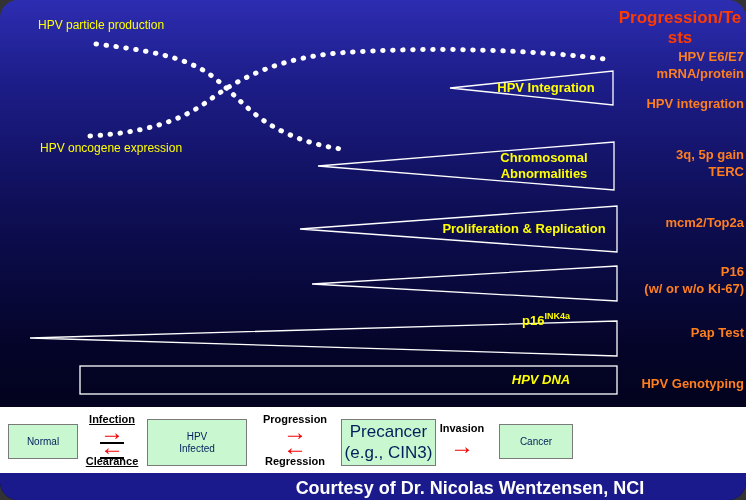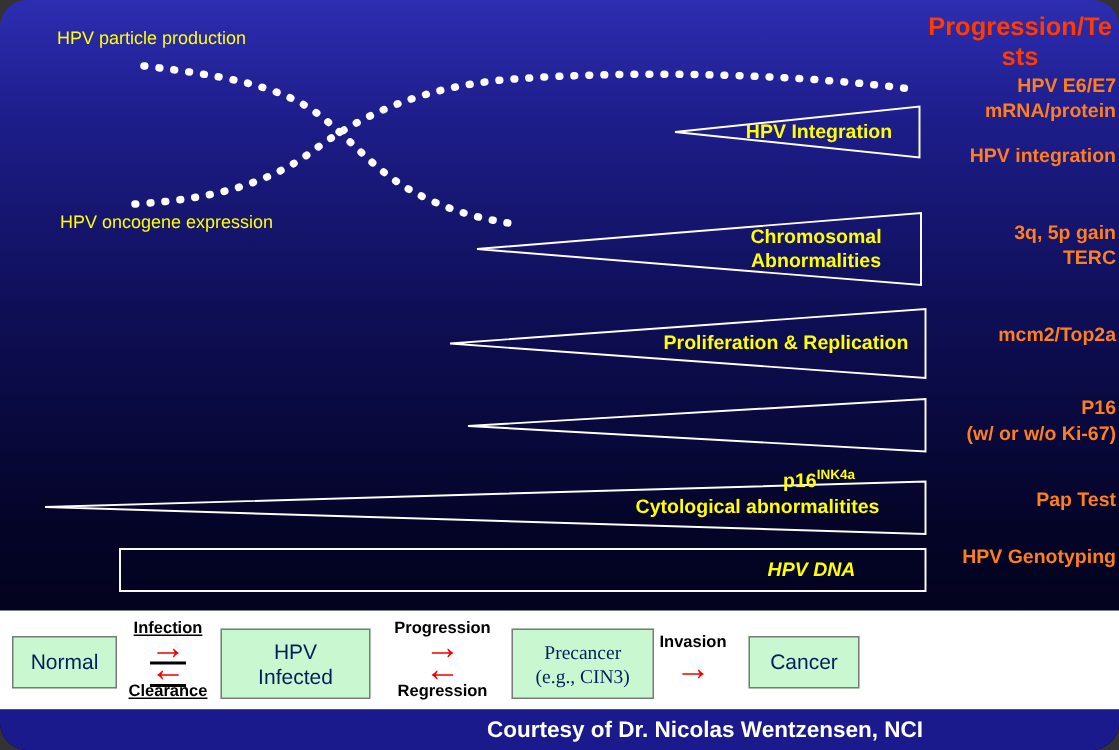--- a/index.html
+++ b/index.html
@@ -15,33 +15,33 @@
   .lbl{position:absolute;white-space:pre-line;}
   .yellow-side{color:#ffff00;font-size:12px;font-weight:400;}
   .wedge-text{color:#ffff00;font-size:13px;font-weight:600;text-align:center;transform:translate(-50%,-50%);line-height:1.25;}
   .wedge-text sup{font-size:9px;}
   .bm{color:#ff7f1f;font-size:13px;font-weight:700;text-align:right;width:126px;left:618px;line-height:1.3;}
   .bm-title{color:#ff3b00;font-size:17px;font-weight:700;text-align:center;width:128px;left:616px;top:8px;word-break:break-all;line-height:1.15;}
   .flow-band{position:absolute;left:0;top:407px;width:746px;height:66px;background:#ffffff;}
   .stage{
     position:absolute;display:flex;align-items:center;justify-content:center;
     background:#c9f7cf;border:1px solid #7a7a7a;color:#00205b;
-    font-size:14px;font-weight:400;text-align:center;white-space:pre-line;line-height:1.2;
+    font-size:10px;font-weight:400;text-align:center;white-space:pre-line;line-height:1.2;
   }
-  .stage.small{font-size:13px;font-family:Liberation Serif, serif;}
+  .stage.small{font-size:17px;}
   .transition{
     position:absolute;top:407px;height:66px;display:flex;flex-direction:column;
     align-items:center;justify-content:center;
   }
   .t-label{color:#000000;font-size:11px;font-weight:700;line-height:1.1;}
   .t-arrow{color:#f20000;font-size:24px;font-weight:700;line-height:0.62;}
   .footer-band{position:absolute;left:0;top:473px;width:746px;height:27px;background:#1a1a8c;}
   .credit{
     position:absolute;left:195px;top:478px;width:550px;text-align:center;
-    color:#ffffff;font-size:15px;font-weight:700;
+    color:#ffffff;font-size:18px;font-weight:700;
   }
 </style>
 </head>
 <body>
 
 <div class="slide">
 
   <svg class="overlay" width="746" height="500" viewBox="0 0 746 500">
     <path d="M 96 44 C 145 50 185 56 212 76 C 238 96 252 118 286 133 C 305 142 325 147 348 150" fill="none" stroke="#ffffff" stroke-width="5" stroke-dasharray="0.5 9.5" stroke-linecap="round"></path>
     <path d="M 90 136 C 140 133 178 123 208 101 C 243 75 283 58 338 53 C 430 46 540 50 612 60" fill="none" stroke="#ffffff" stroke-width="5" stroke-dasharray="0.5 9.5" stroke-linecap="round"></path>
@@ -55,34 +55,33 @@
   </svg>
 
   <div class="lbl yellow-side" style="left:38px;top:18px;">HPV particle production</div>
   <div class="lbl yellow-side" style="left:40px;top:141px;">HPV oncogene expression</div>
 
   <div class="lbl wedge-text" style="left:546px;top:88px;">HPV Integration</div>
   <div class="lbl wedge-text" style="left:544px;top:166px;">Chromosomal
 Abnormalities</div>
   <div class="lbl wedge-text" style="left:524px;top:229px;">Proliferation &amp; Replication</div>
   <div class="lbl wedge-text" style="left:546px;top:284px;margin-top:36px;"><span>p16</span><sup>INK4a</sup></div>
-  <div class="lbl wedge-text" style="left:505px;top:338px;">Cytological abnormalitites</div>
   <div class="lbl wedge-text" style="left:541px;top:380px;font-style:italic;">HPV DNA</div>
 
   <div class="lbl bm-title">Progression/Tests</div>
   <div class="lbl bm" style="top:49px;">HPV E6/E7
 mRNA/protein</div>
   <div class="lbl bm" style="top:96px;">HPV integration</div>
   <div class="lbl bm" style="top:147px;">3q, 5p gain
 TERC</div>
   <div class="lbl bm" style="top:215px;">mcm2/Top2a</div>
   <div class="lbl bm" style="top:264px;">P16
 (w/ or w/o Ki-67)</div>
   <div class="lbl bm" style="top:325px;">Pap Test</div>
-  <div class="lbl bm" style="top:363px;">HPV Genotyping</div>
+  <div class="lbl bm" style="top:376px;">HPV Genotyping</div>
 
   <div class="flow-band">
 
     <div class="stage" style="left:8px;top:17px;width:68px;height:33px;">Normal</div>
     <div class="stage" style="left:147px;top:12px;width:98px;height:45px;">HPV
 Infected</div>
     <div class="stage small" style="left:341px;top:12px;width:93px;height:45px;">Precancer
 (e.g., CIN3)</div>
     <div class="stage" style="left:499px;top:17px;width:72px;height:33px;">Cancer</div>
   </div>

